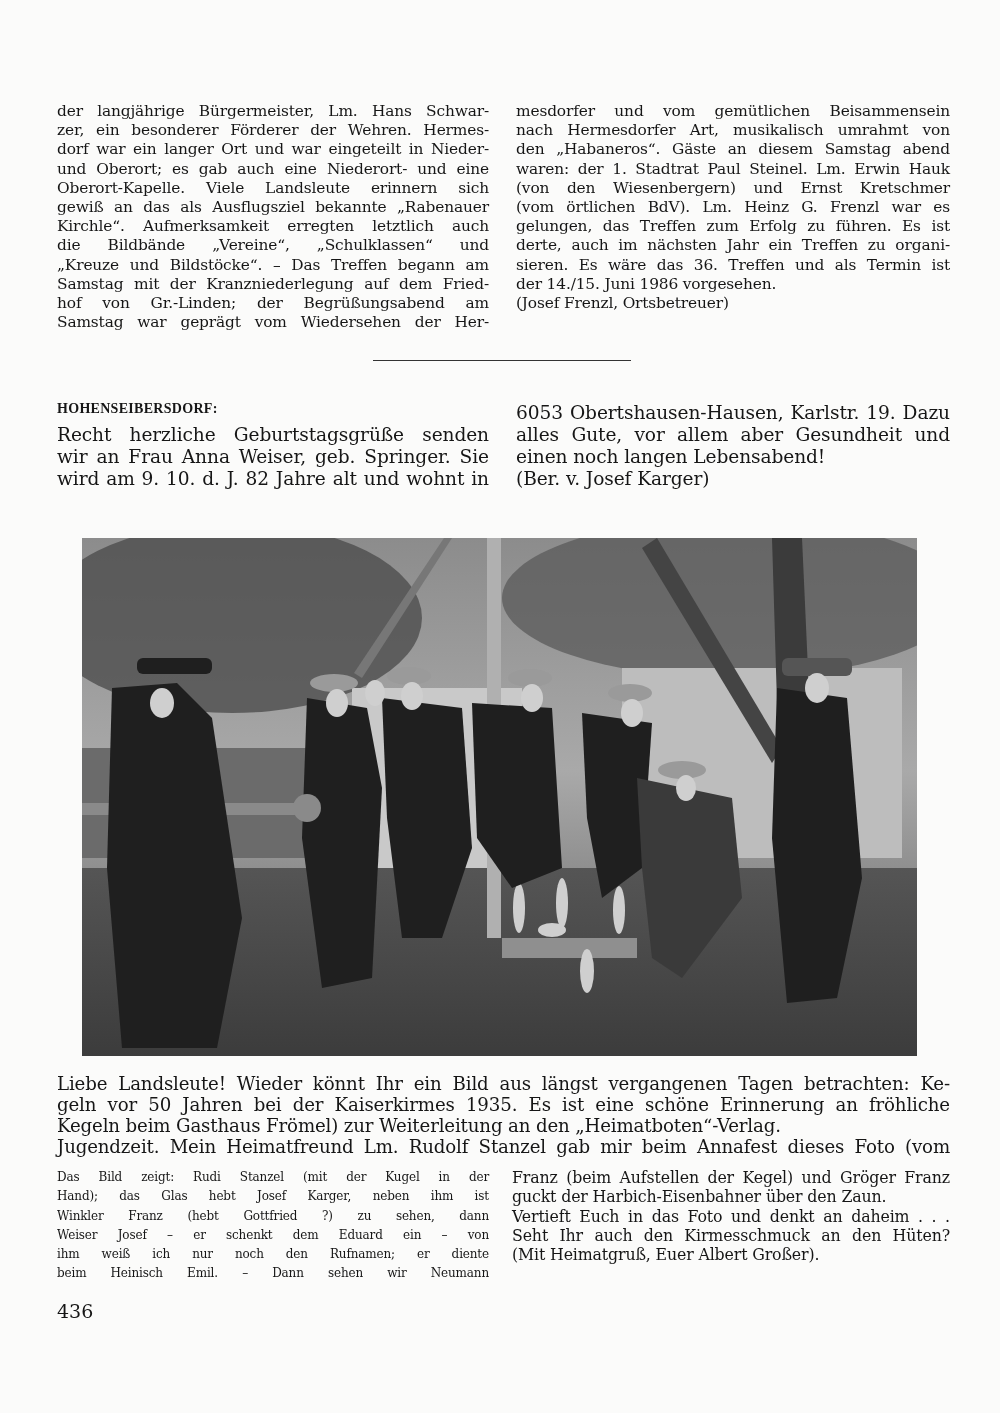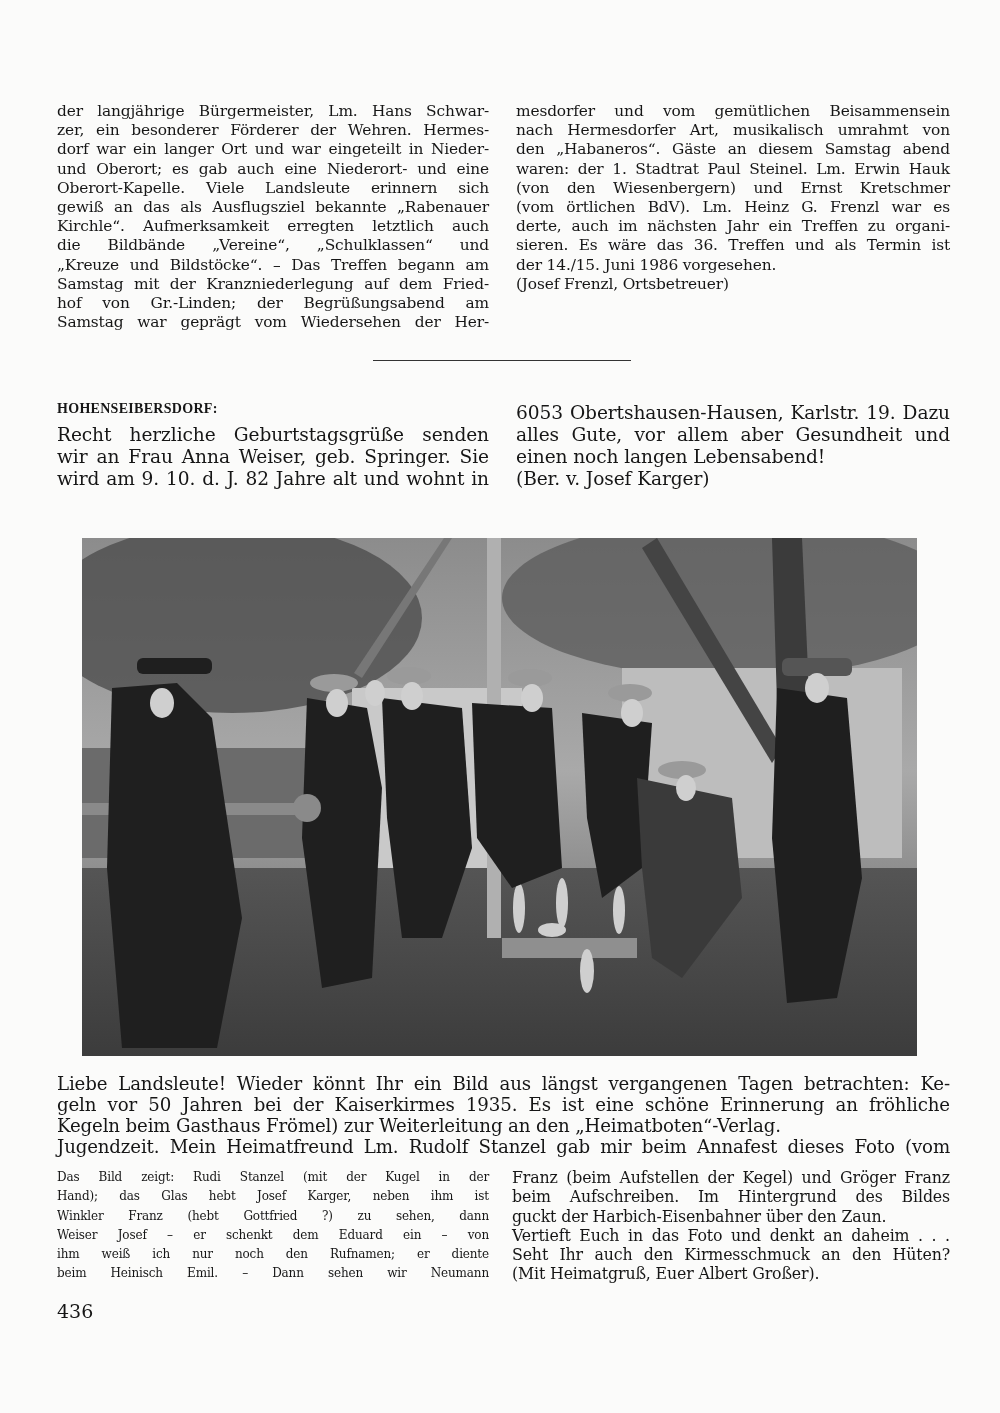--- a/index.html
+++ b/index.html
@@ -66,20 +66,21 @@
   <span class="line">Samstag war geprägt vom Wiedersehen der Her-</span>
 </div>
 
 <div id="top-right" class="col">
   <span class="line">mesdorfer und vom gemütlichen Beisammensein</span>
   <span class="line">nach Hermesdorfer Art, musikalisch umrahmt von</span>
   <span class="line">den „Habaneros“. Gäste an diesem Samstag abend</span>
   <span class="line">waren: der 1. Stadtrat Paul Steinel. Lm. Erwin Hauk</span>
   <span class="line">(von den Wiesenbergern) und Ernst Kretschmer</span>
   <span class="line">(vom örtlichen BdV). Lm. Heinz G. Frenzl war es</span>
+  <span class="line">gelungen, das Treffen zum Erfolg zu führen. Es ist</span>
   <span class="line">derte, auch im nächsten Jahr ein Treffen zu organi-</span>
   <span class="line">sieren. Es wäre das 36. Treffen und als Termin ist</span>
   <span class="line last">der 14./15. Juni 1986 vorgesehen.</span>
   <span class="line last">(Josef Frenzl, Ortsbetreuer)</span>
 </div>
 
 <div id="divider"></div>
 
 <div id="hs-left" class="col section2">
   <span class="heading">HOHENSEIBERSDORF:</span>
@@ -180,20 +181,19 @@
   <span class="line"><b>Das Bild zeigt:</b><span> Rudi Stanzel (mit der Kugel in der</span></span>
   <span class="line">Hand); das Glas hebt Josef Karger, neben ihm ist</span>
   <span class="line">Winkler Franz (hebt Gottfried ?) zu sehen, dann</span>
   <span class="line">Weiser Josef – er schenkt dem Eduard ein – von</span>
   <span class="line">ihm weiß ich nur noch den Rufnamen; er diente</span>
   <span class="line">beim Heinisch Emil. – Dann sehen wir Neumann</span>
 </div>
 
 <div id="desc-right" class="col">
   <span class="line">Franz (beim Aufstellen der Kegel) und Gröger Franz</span>
-  <span class="line">beim Aufschreiben. Im Hintergrund des Bildes</span>
   <span class="line last">guckt der Harbich-Eisenbahner über den Zaun.</span>
   <span class="line">Vertieft Euch in das Foto und denkt an daheim . . .</span>
   <span class="line">Seht Ihr auch den Kirmesschmuck an den Hüten?</span>
   <span class="line last">(Mit Heimatgruß, Euer Albert Großer).</span>
 </div>
 
 <div id="page-number">436</div>
 
 </body></html>

